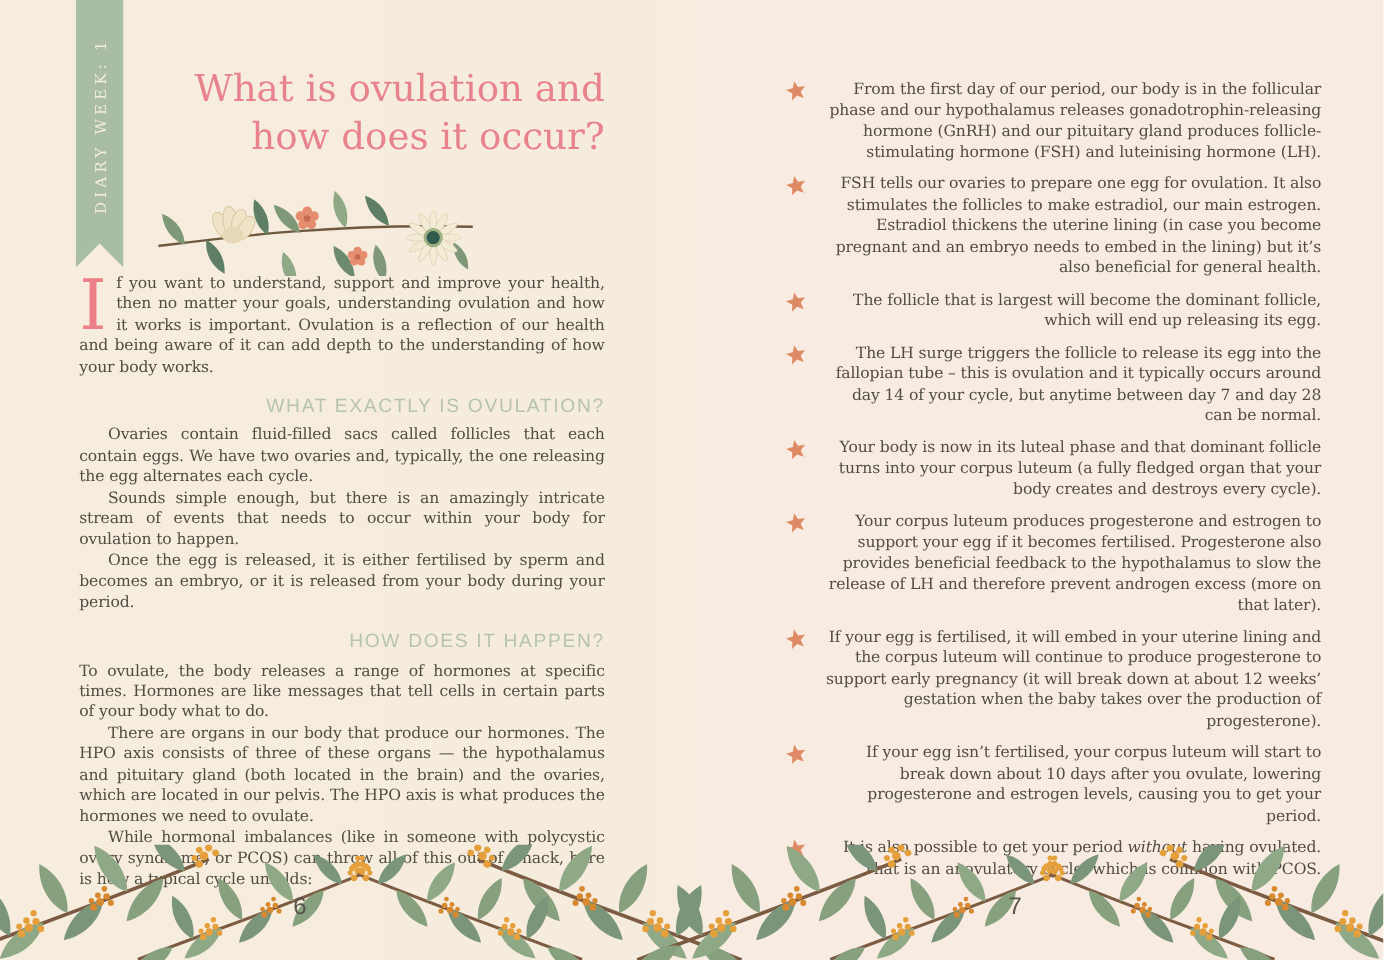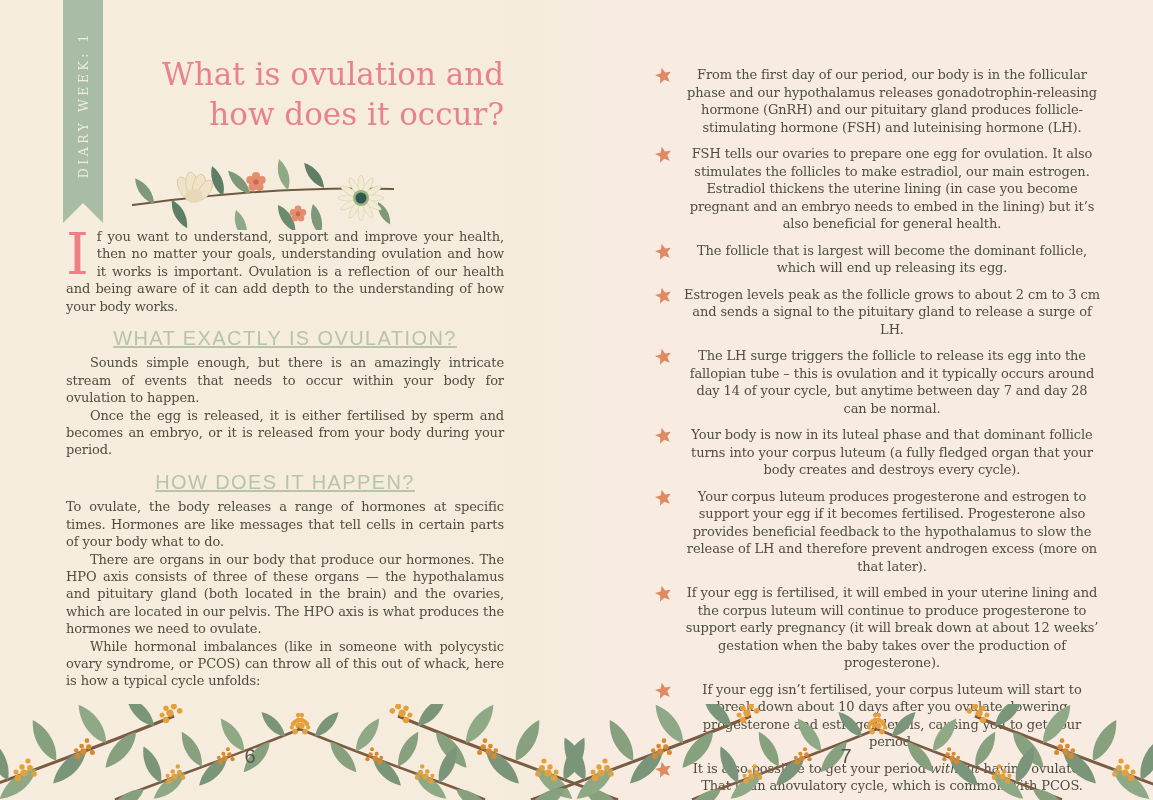--- a/index.html
+++ b/index.html
@@ -31,33 +31,33 @@
     font-size:13px;line-height:17.4px;letter-spacing:-0.1px;text-align:justify;
   }
   .body-col p{margin:0;}
   .body-col p.indent{text-indent:24px;}
   .intro .dropcap{
     float:left;font-size:58px;line-height:46px;padding:3px 8px 0 0;
     color:#ed7f86;font-family:"DejaVu Serif",serif;
   }
   h2.sect{
     font-family:"Liberation Sans",sans-serif;font-weight:400;
-    font-size:20px;letter-spacing:1.4px;color:#b6c4ad;
-    margin:15px 0 7px 0;text-align:center;text-decoration:underline;
+    font-size:16px;letter-spacing:1.4px;color:#b6c4ad;
+    margin:15px 0 7px 0;text-align:right;
   }
   
   .bullets{
     position:absolute;left:655px;top:66px;width:448px;
     margin:0;padding:0;list-style:none;
   }
   .bullets li{display:flex;gap:11px;margin-bottom:9px;}
   .star{flex:0 0 17px;margin-top:1px;}
   .bullet-text{
     display:block;font-size:13px;line-height:17.5px;letter-spacing:-0.1px;
-    text-align:center;max-width:418px;
+    text-align:right;max-width:418px;
   }
   .bullet-text em{font-style:italic;}
   
   .pagenum{
     position:absolute;bottom:32px;width:20px;text-align:center;z-index:3;
     font-family:"Liberation Sans",sans-serif;font-size:20px;color:#57544b;
   }
   .pagenum.pn-left{left:240px;}
   .pagenum.pn-right{left:836px;}
   .bottom-decor{position:absolute;left:0;bottom:0;z-index:2;}
@@ -132,20 +132,21 @@
         </g>
         <circle cx="233" cy="40" r="8" fill="#9db183"></circle>
         <circle cx="233" cy="40" r="5.5" fill="#2f5a4e"></circle>
       </g>
     </svg>
 
     <div class="body-col">
       <p class="intro"><span class="dropcap">I</span><span>f you want to understand, support and improve your health, then no matter your goals, understanding ovulation and how it works is important. Ovulation is a reflection of our health and being aware of it can add depth to the understanding of how your body works.</span></p>
       <h2 class="sect">WHAT EXACTLY IS OVULATION?</h2>
       <div>
+          <p class="indent">Ovaries contain fluid-filled sacs called follicles that each contain eggs. We have two ovaries and, typically, the one releasing the egg alternates each cycle.</p>
           <p class="indent">Sounds simple enough, but there is an amazingly intricate stream of events that needs to occur within your body for ovulation to happen.</p>
           <p class="indent">Once the egg is released, it is either fertilised by sperm and becomes an embryo, or it is released from your body during your period.</p>
         </div>
       <h2 class="sect">HOW DOES IT HAPPEN?</h2>
       <div>
           <p>To ovulate, the body releases a range of hormones at specific times. Hormones are like messages that tell cells in certain parts of your body what to do.</p>
           <p class="indent">There are organs in our body that produce our hormones. The HPO axis consists of three of these organs — the hypothalamus and pituitary gland (both located in the brain) and the ovaries, which are located in our pelvis. The HPO axis is what produces the hormones we need to ovulate.</p>
           <p class="indent">While hormonal imbalances (like in someone with polycystic ovary syndrome, or PCOS) can throw all of this out of whack, here is how a typical cycle unfolds:</p>
         </div>
     </div>
@@ -165,26 +166,20 @@
     <svg class="star" width="17" height="17" viewBox="0 0 18 18">
       <polygon points="9,0.5 11.35,6.26 17.56,6.72 12.8,10.74 14.29,16.78 9,13.5 3.71,16.78 5.2,10.74 0.44,6.72 6.65,6.26" fill="#de8a64" transform="rotate(-12 9 9.5)"></polygon>
     </svg>
     <span class="bullet-text">FSH tells our ovaries to prepare one egg for ovulation. It also stimulates the follicles to make estradiol, our main estrogen. Estradiol thickens the uterine lining (in case you become pregnant and an embryo needs to embed in the lining) but it’s also beneficial for general health.</span>
   </li>
         <li>
     <svg class="star" width="17" height="17" viewBox="0 0 18 18">
       <polygon points="9,0.5 11.35,6.26 17.56,6.72 12.8,10.74 14.29,16.78 9,13.5 3.71,16.78 5.2,10.74 0.44,6.72 6.65,6.26" fill="#de8a64" transform="rotate(-12 9 9.5)"></polygon>
     </svg>
     <span class="bullet-text">The follicle that is largest will become the dominant follicle, which will end up releasing its egg.</span>
-  </li>
-        <li>
-    <svg class="star" width="17" height="17" viewBox="0 0 18 18">
-      <polygon points="9,0.5 11.35,6.26 17.56,6.72 12.8,10.74 14.29,16.78 9,13.5 3.71,16.78 5.2,10.74 0.44,6.72 6.65,6.26" fill="#de8a64" transform="rotate(-12 9 9.5)"></polygon>
-    </svg>
-    <span class="bullet-text">Estrogen levels peak as the follicle grows to about 2 cm to 3 cm and sends a signal to the pituitary gland to release a surge of LH.</span>
   </li>
         <li>
     <svg class="star" width="17" height="17" viewBox="0 0 18 18">
       <polygon points="9,0.5 11.35,6.26 17.56,6.72 12.8,10.74 14.29,16.78 9,13.5 3.71,16.78 5.2,10.74 0.44,6.72 6.65,6.26" fill="#de8a64" transform="rotate(-12 9 9.5)"></polygon>
     </svg>
     <span class="bullet-text">The LH surge triggers the follicle to release its egg into the fallopian tube – this is ovulation and it typically occurs around day 14 of your cycle, but anytime between day 7 and day 28 can be normal.</span>
   </li>
         <li>
     <svg class="star" width="17" height="17" viewBox="0 0 18 18">
       <polygon points="9,0.5 11.35,6.26 17.56,6.72 12.8,10.74 14.29,16.78 9,13.5 3.71,16.78 5.2,10.74 0.44,6.72 6.65,6.26" fill="#de8a64" transform="rotate(-12 9 9.5)"></polygon>

